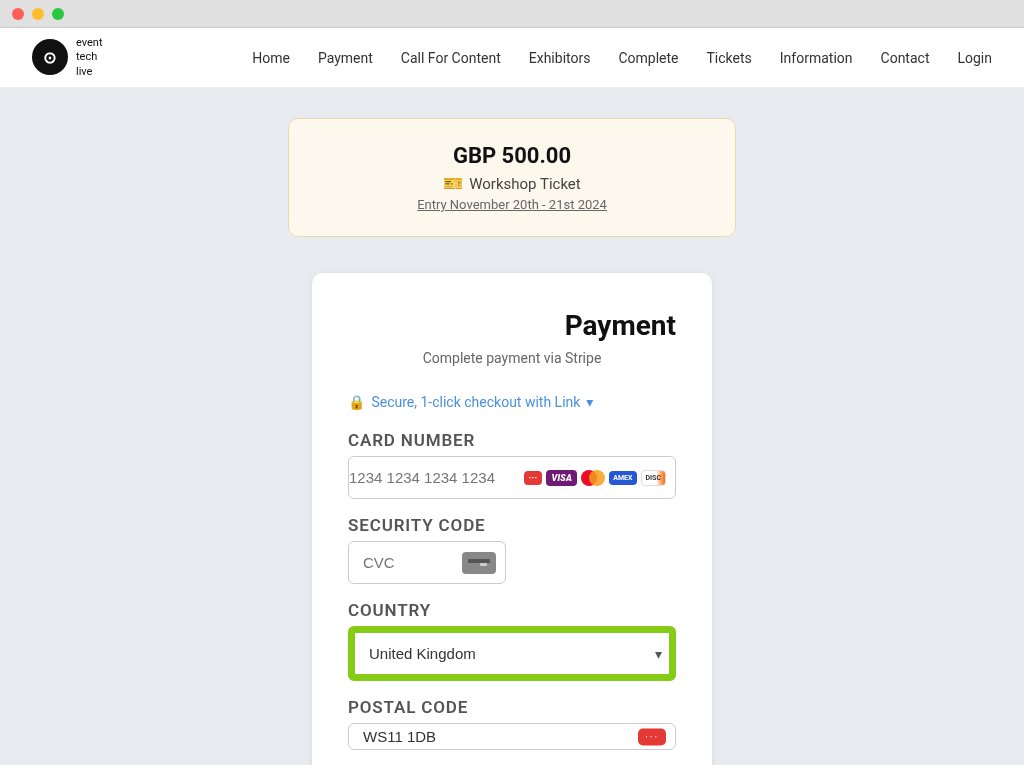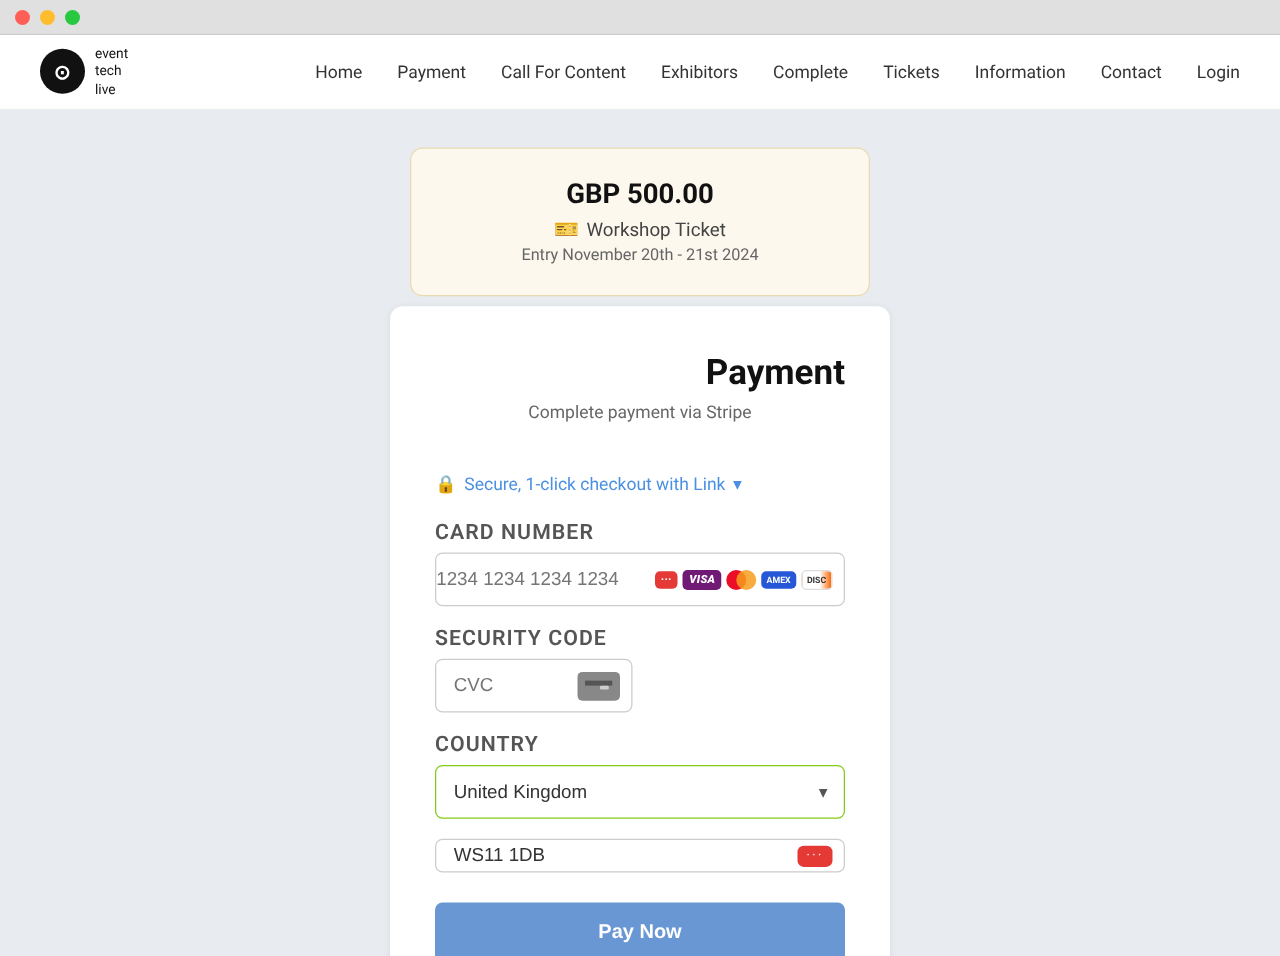--- a/index.html
+++ b/index.html
@@ -79,24 +79,24 @@
       display: flex;
       flex-direction: column;
       align-items: center;
     }
 
     
     .ticket-card {
       background: #fdf8ee;
       border: 1px solid #e8d9b0;
       border-radius: 10px;
-      width: 368px;
+      width: 448px;
       padding: 24px;
       text-align: center;
-      margin-bottom: 8px;
+      margin-bottom: 36px;
     }
     .ticket-price {
       font-size: 22px;
       font-weight: 700;
       color: #111;
       margin-bottom: 6px;
     }
     .ticket-type-row {
       display: flex;
       align-items: center;
@@ -105,20 +105,21 @@
       font-size: 15px;
       color: #444;
       margin-bottom: 4px;
     }
     .ticket-icon {
       font-size: 16px;
     }
     .ticket-date {
       font-size: 13px;
       color: #666;
+      text-decoration: underline;
     }
 
     
     .payment-card {
       background: #fff;
       border-radius: 10px;
       width: 400px;
       padding: 36px 36px 30px;
       box-shadow: 0 1px 6px rgba(0,0,0,0.08);
     }
@@ -126,21 +127,21 @@
       font-size: 28px;
       font-weight: 700;
       color: #111;
       text-align: right;
       margin-bottom: 8px;
     }
     .payment-subtitle {
       font-size: 14px;
       color: #666;
       text-align: center;
-      margin-bottom: 41px;
+      margin-bottom: 28px;
     }
 
     
     .secure-link {
       display: flex;
       align-items: center;
       gap: 6px;
       color: #4a90e2;
       font-size: 14px;
       cursor: pointer;
@@ -284,21 +285,21 @@
       padding: 3px 6px;
       font-weight: 700;
     }
 
     
     .country-select-wrap {
       position: relative;
     }
     .country-select {
       width: 100%;
-      border: 1px solid #84cc16;
+      border: 7px solid #84cc16;
       border-radius: 6px;
       padding: 12px 14px;
       font-size: 15px;
       color: #333;
       outline: none;
       background: #fff;
       appearance: none;
       -webkit-appearance: none;
       cursor: pointer;
     }
@@ -448,20 +449,21 @@
           <option value="Germany">Germany</option>
           <option value="France">France</option>
           <option value="Other">Other</option>
         </select>
         <span class="country-chevron">▾</span>
       </div>
     </div>
 
     
     <div class="field-group">
+      <label class="field-label">POSTAL CODE</label>
       <div class="postal-wrap">
         <input class="postal-input" type="text" value="WS11 1DB" style="">
         <span class="postal-menu-icon">···</span>
       </div>
     </div>
 
     
     <button class="pay-button">Pay Now</button>
   </div>
 

